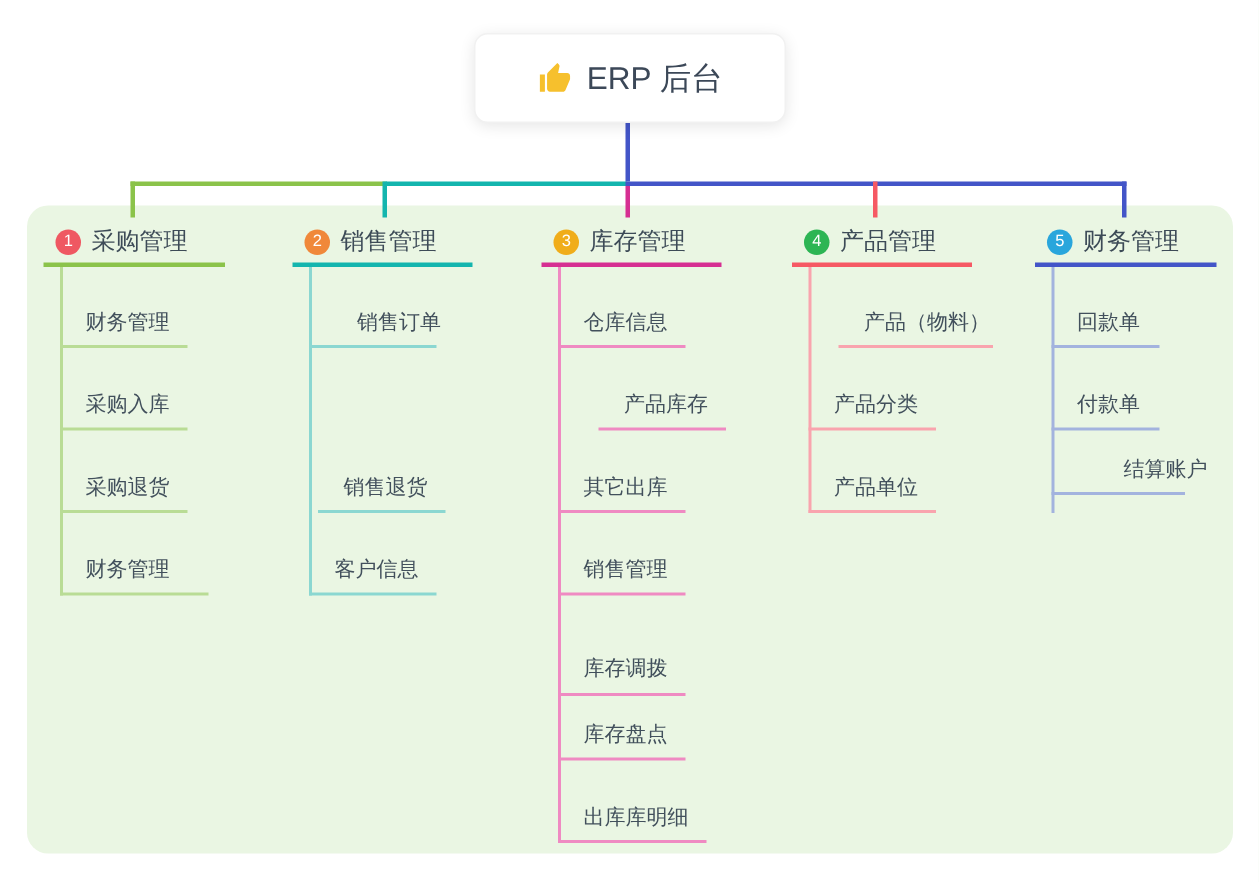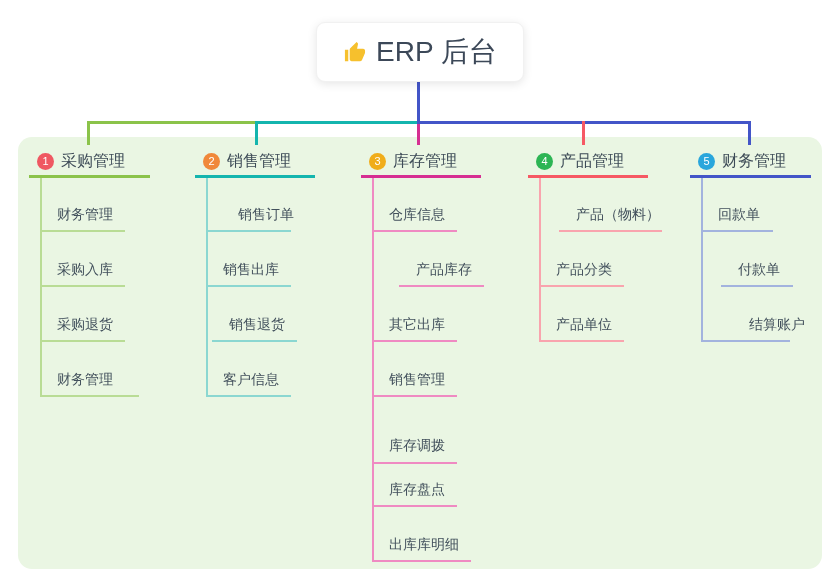--- a/index.html
+++ b/index.html
@@ -14,21 +14,21 @@
   .b4{--c:#f65964;--t:#f9a4ae;--b:#2db554;}
   .b5{--c:#4355c8;--t:#a3b3de;--b:#29a6dc;}
 
   .panel{position:absolute;left:18px;top:137px;width:804px;height:432px;
          background:#eaf6e3;border-radius:14px;}
 
   .root-card{position:absolute;left:316px;top:22px;width:208px;height:60px;
     background:#ffffff;border:1px solid #f1f1f1;border-radius:9px;
     box-shadow:0 2px 10px rgba(0,0,0,0.10);
     display:flex;align-items:center;justify-content:center;gap:10px;
-    font-size:28px;font-weight:500;color:#3c4858;box-sizing:border-box;}
+    font-size:21px;font-weight:500;color:#3c4858;box-sizing:border-box;}
   .root-card svg{display:block;}
 
   .seg{position:absolute;height:3px;}
   .drop{position:absolute;width:3px;}
 
   .header{position:absolute;height:30px;box-sizing:border-box;
     border-bottom:3px solid var(--c);display:flex;align-items:center;
     padding-left:8px;font-size:16px;color:#3d4b57;}
   .badge{width:17px;height:17px;border-radius:50%;background:var(--b);color:#ffffff;
     font-size:11px;line-height:17px;text-align:center;margin-right:7px;flex:0 0 auto;}
@@ -84,23 +84,20 @@
     </div>
 
   <div class="header b2" style="left:195px;top:148px;width:120px;">
     <span class="badge">2</span>
     <span>销售管理</span>
   </div>
   <div class="vline b2" style="left:206px;top:178px;height:219px;"></div>
   <div class="child b2" style="left:206px;top:204px;width:85px;padding-left:32px;">
       <span>销售订单</span>
     </div>
-  <div class="child b2" style="left:206px;top:259px;width:85px;">
-      <span>销售出库</span>
-    </div>
   <div class="child b2" style="left:212px;top:314px;width:85px;">
       <span>销售退货</span>
     </div>
   <div class="child b2" style="left:206px;top:369px;width:85px;">
       <span>客户信息</span>
     </div>
 
   <div class="header b3" style="left:361px;top:148px;width:120px;">
     <span class="badge">3</span>
     <span>库存管理</span>
@@ -144,20 +141,20 @@
     </div>
 
   <div class="header b5" style="left:690px;top:148px;width:121px;">
     <span class="badge">5</span>
     <span>财务管理</span>
   </div>
   <div class="vline b5" style="left:701px;top:178px;height:164px;"></div>
   <div class="child b5" style="left:701px;top:204px;width:72px;">
       <span>回款单</span>
     </div>
-  <div class="child b5" style="left:701px;top:259px;width:72px;margin-left:20px;">
+  <div class="child b5" style="left:701px;top:259px;width:72px;">
       <span>付款单</span>
     </div>
-  <div class="child b5" style="left:701px;top:314px;width:89px;padding-left:48px;">
+  <div class="child b5" style="left:701px;top:302px;width:89px;padding-left:48px;">
       <span>结算账户</span>
     </div>
 
 </div>
 
 </body></html>

